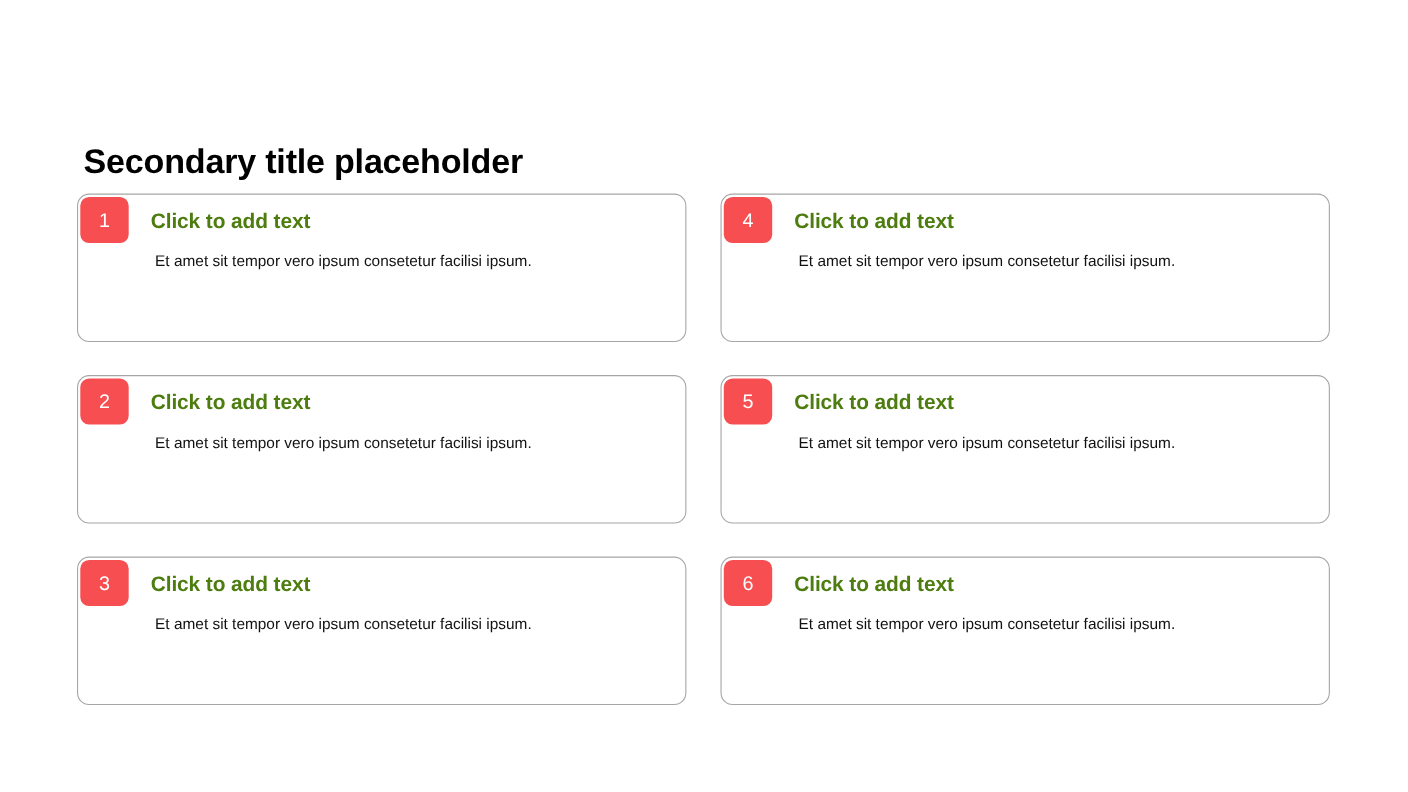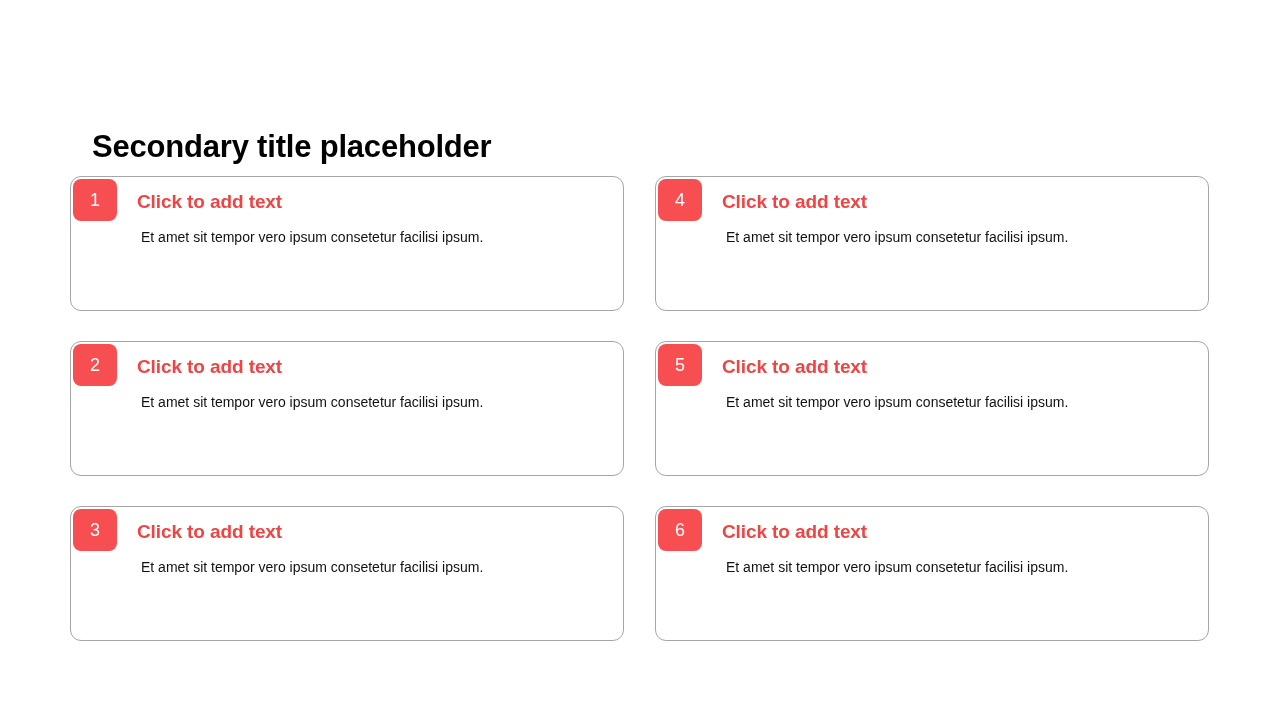--- a/index.html
+++ b/index.html
@@ -23,21 +23,21 @@
     left: 0;
     top: 0;
     width: 1280px;
     height: 720px;
     background: #ffffff;
   }
 
   
   .slide-title {
     position: absolute;
-    left: 92px;
+    left: 76px;
     top: 127px;
     width: 1130px;
     height: 40px;
     margin: 0;
     font-size: 31px;
     line-height: 40px;
     font-weight: bold;
     color: #000000;
     letter-spacing: -0.2px;
     white-space: nowrap;
@@ -95,21 +95,21 @@
 
   .card-heading {
     margin: 0;
     padding: 0;
     position: absolute;
     left: 0;
     top: 12px;
     font-size: 19px;
     line-height: 25px;
     font-weight: bold;
-    color: #ef4444;
+    color: #4d7c0f;
     white-space: nowrap;
     letter-spacing: -0.1px;
   }
 
   .card-text {
     margin: 4px;
     padding: 0;
     position: absolute;
     left: 0;
     top: 47px;

